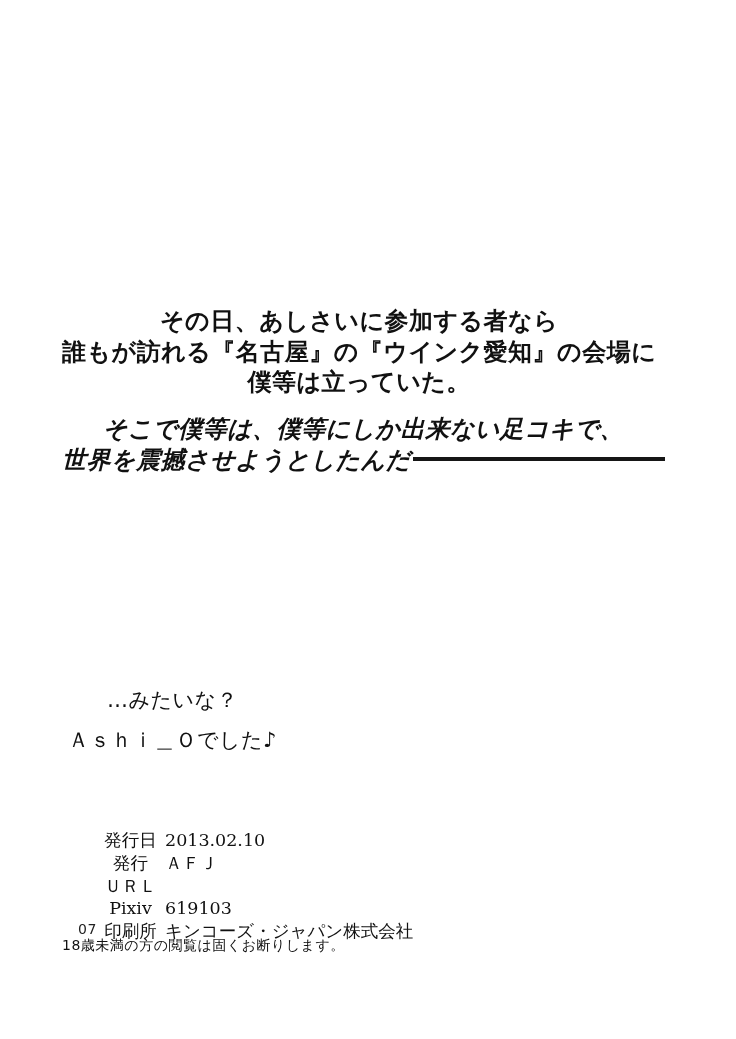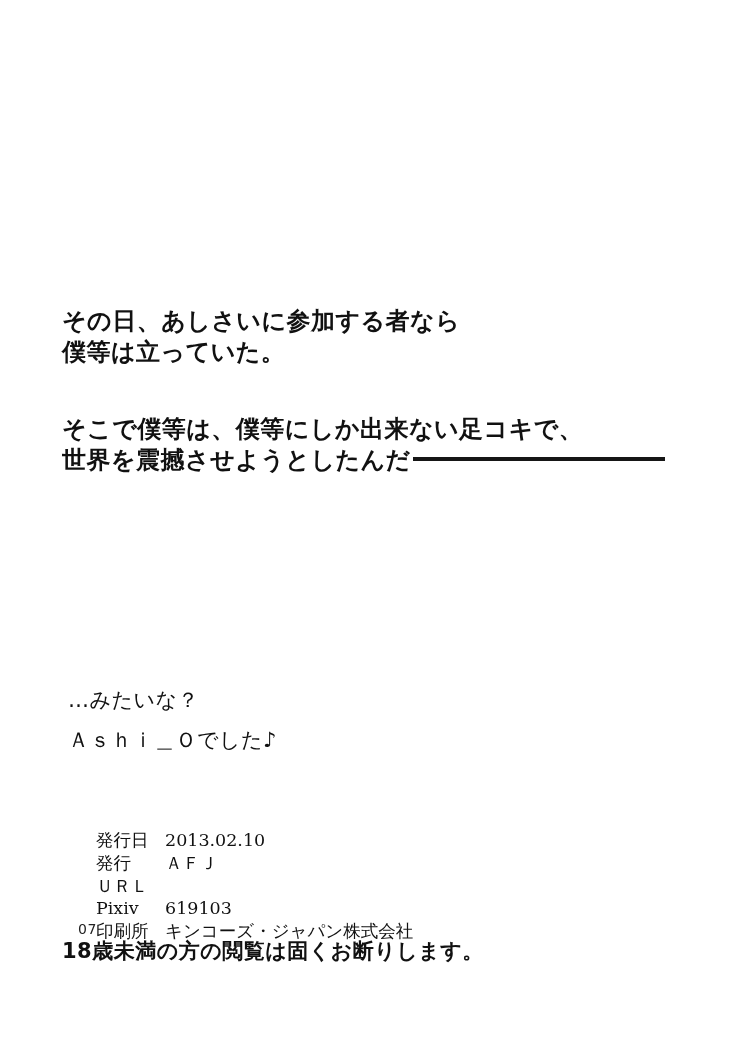--- a/index.html
+++ b/index.html
@@ -8,33 +8,33 @@
   }
   body {
     width: 736px;
     height: 1039px;
     background: #ffffff;
     position: relative;
     overflow: hidden;
     color: #111111;
     font-family: "DejaVu Sans", sans-serif;
   }
-  .abs { position: absolute; }
+  .abs { position: absolute; text-align: center; }
 
   
   .story {
     left: 62px;
     font-size: 24px;
     line-height: 30.5px;
     font-weight: 700;
     letter-spacing: 0.5px;
     white-space: nowrap;
   }
   #story-para1 { top: 306px; }
-  #story-para2 { top: 414px; }
+  #story-para2 { top: 414px; font-style: italic; }
 
   .dash-rule {
     display: inline-block;
     width: 252px;
     height: 4px;
     background: #161616;
     vertical-align: middle;
     margin-left: 2px;
     margin-bottom: 3px;
   }
@@ -63,41 +63,42 @@
     margin-left: 28px;
   }
   .crow { display: flex; }
   .clabel { width: 69px; flex: 0 0 69px; }
   .cvalue { }
 
   
   #warning {
     left: 62px;
     top: 937px;
-    font-size: 21px;
-    font-weight: 700;
+    font-size: 14px;
+    font-weight: 400;
     letter-spacing: 0.5px;
     white-space: nowrap;
   }
 
   
   #pagenum {
     left: 78px;
     top: 921px;
     font-size: 14px;
     font-weight: 400;
     color: #222222;
     letter-spacing: 0.5px;
   }
 </style>
 </head>
 <body>
 
 <div class="abs story" id="story-para1">
   <div>その日、あしさいに参加する者なら</div>
+  <div>誰もが訪れる『名古屋』の『ウインク愛知』の会場に</div>
   <div>僕等は立っていた。</div>
 </div>
 
 <div class="abs story" id="story-para2">
   <div>そこで僕等は、僕等にしか出来ない足コキで、</div>
   <div>
     <span>世界を震撼させようとしたんだ</span><span class="dash-rule"></span>
   </div>
 </div>
 

